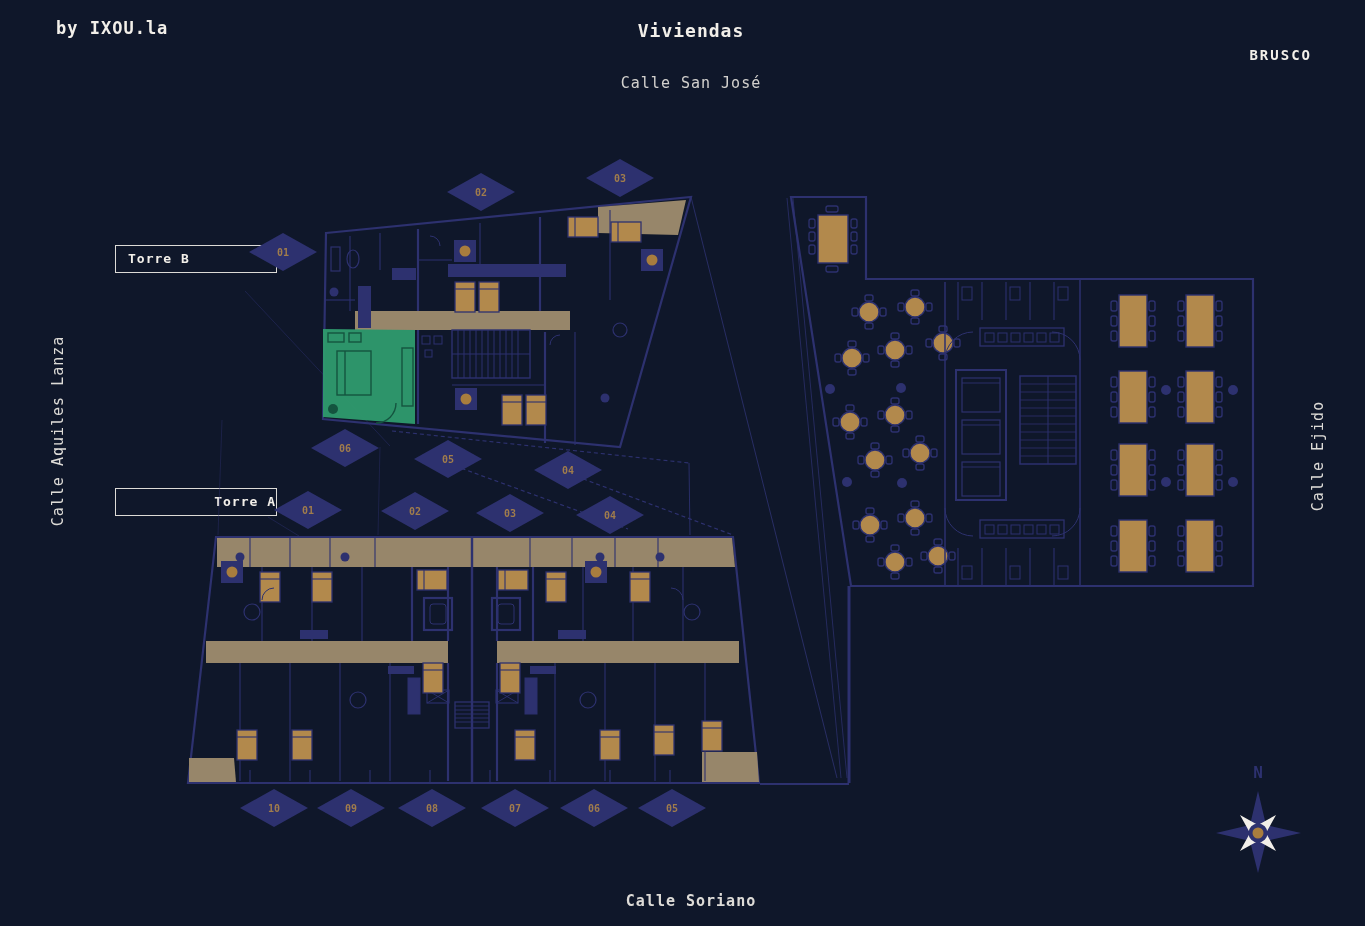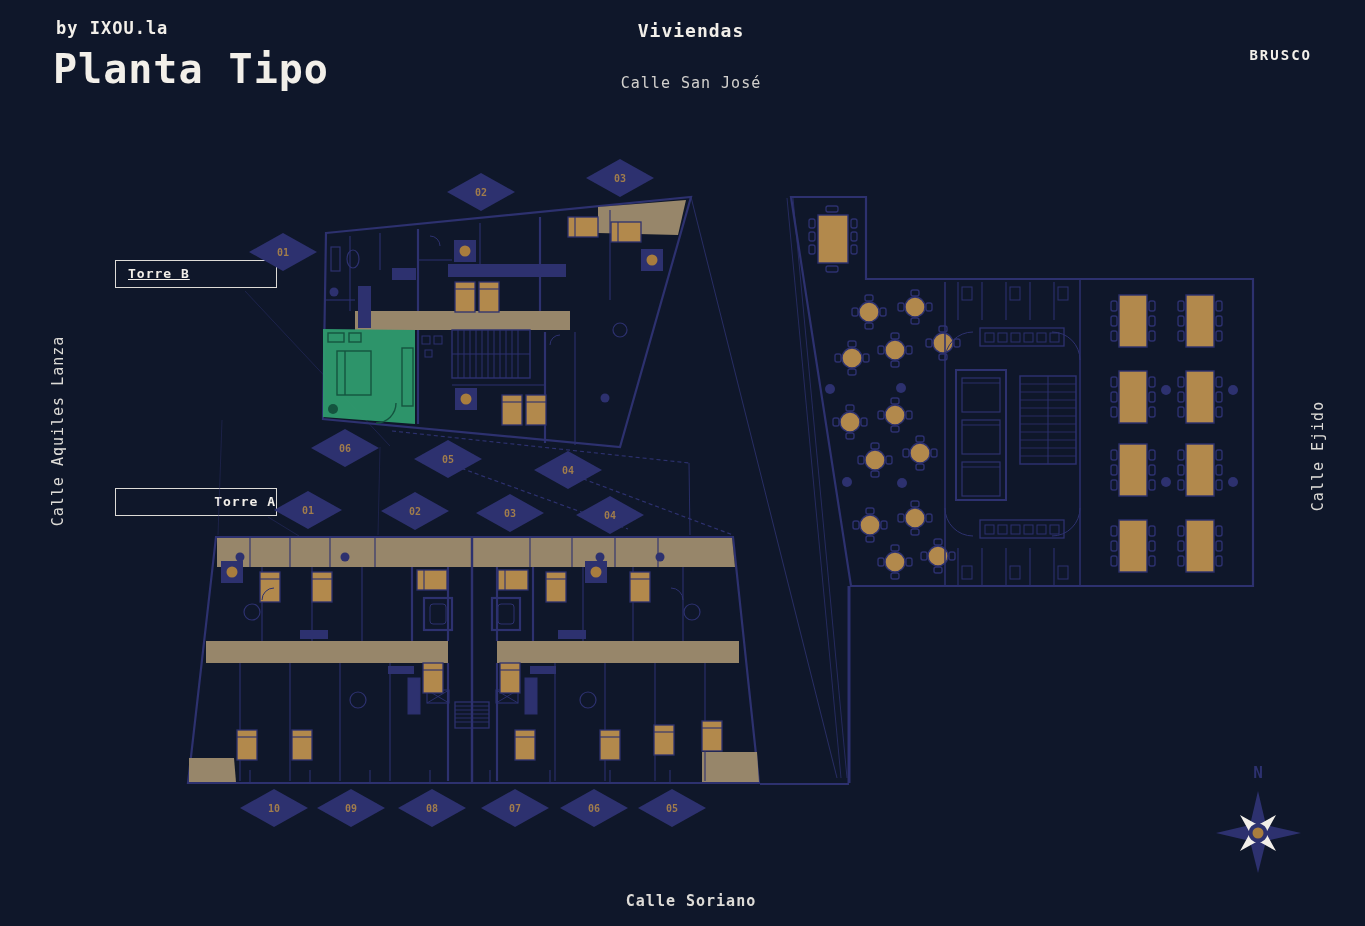--- a/index.html
+++ b/index.html
@@ -16,34 +16,33 @@
   .sanjose{left:691px;top:74px;transform:translateX(-50%);font-size:15px;color:rgba(244,241,234,.85);letter-spacing:1px;}
   .brand{right:53px;top:20px;font-size:14px;font-weight:bold;letter-spacing:2px;margin-top:27px;}
   .street-left{left:58px;top:431px;transform:translate(-50%,-50%) rotate(-90deg);font-size:15px;color:rgba(244,241,234,.9);letter-spacing:1px;}
   .street-right{left:1318px;top:456px;transform:translate(-50%,-50%) rotate(-90deg);font-size:15px;color:rgba(244,241,234,.9);letter-spacing:1px;}
   .street-bottom{left:691px;top:892px;transform:translateX(-50%);font-size:15px;color:rgba(244,241,234,.9);letter-spacing:1px;font-weight:bold;}
   .tower-tag{
     position:absolute;width:148px;height:26px;border:1px solid rgba(244,241,234,.9);
     font-size:13px;font-weight:bold;line-height:26px;padding-left:12px;letter-spacing:1px;
     color:#f2efe9;cursor:pointer;
   }
-  .tag-b{left:115px;top:260px;text-decoration:underline;}
+  .tag-b{left:115px;top:245px;}
   .tag-a{left:115px;top:488px;text-align:right;}
   svg{position:absolute;left:0;top:0;}
   svg text{font-family:"DejaVu Sans Mono","Liberation Mono",monospace;}
   .marker-num{font-size:10px;font-weight:bold;fill:#a07c4c;}
   .north-label{font-size:16px;font-weight:bold;fill:#2d316f;}
 </style>
 </head>
 <body>
 
 <div class="stage">
 
   <div class="txt byline">by IXOU.la</div>
-  <div class="txt title">Planta Tipo</div>
   <div class="txt viviendas">Viviendas</div>
   <div class="txt sanjose">Calle San José</div>
   <div class="txt brand">BRUSCO</div>
   <div class="txt street-left">Calle Aquiles Lanza</div>
   <div class="txt street-right">Calle Ejido</div>
   <div class="txt street-bottom">Calle Soriano</div>
 
   <div class="tower-tag tag-b">
     <span>Torre B</span>
   </div>

